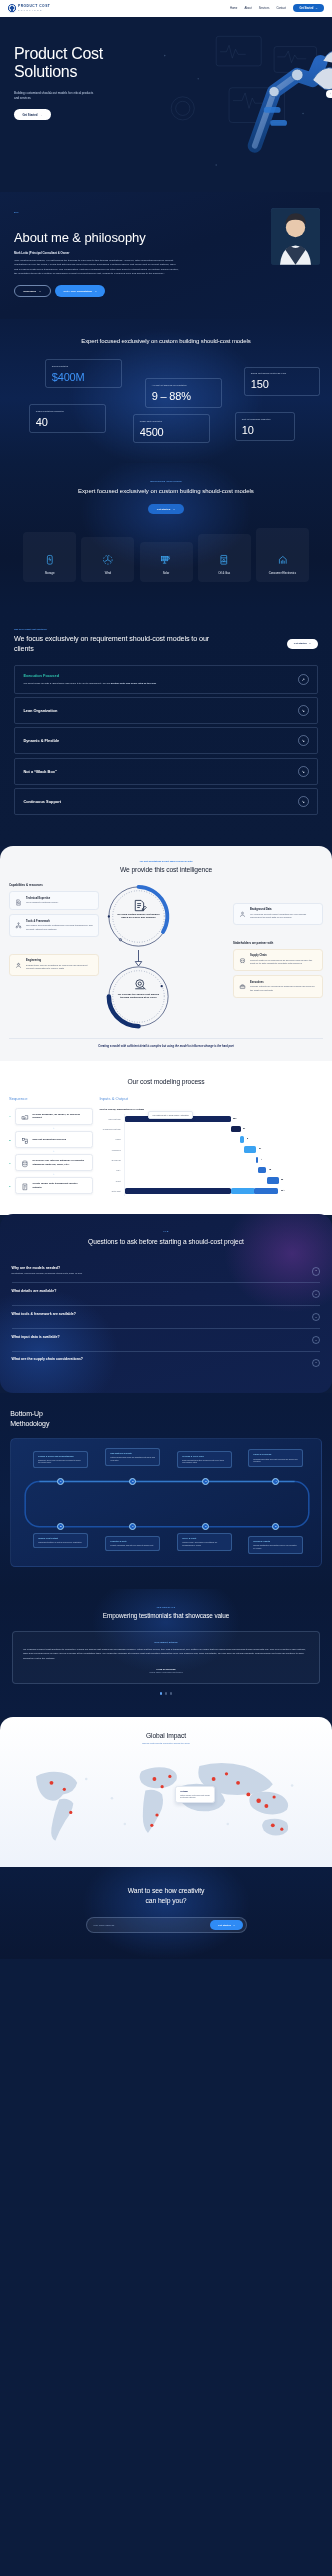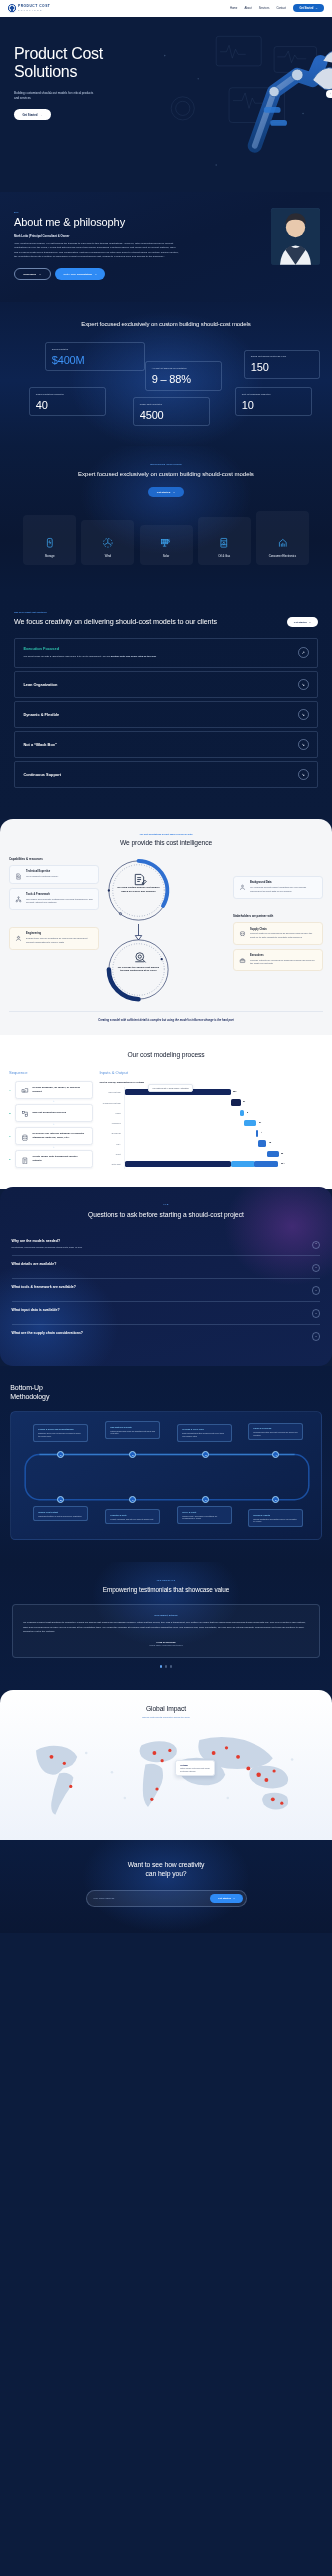--- a/index.html
+++ b/index.html
@@ -59,21 +59,21 @@
     margin-top:8.4px;display:inline-flex;align-items:center;gap:2.6px;background:#fff;color:#10264f;
     font-size:2.8px;font-weight:700;padding:3.5px 8.4px;border-radius:7px;cursor:pointer;
   }
 
   
   .about{
     position:relative;padding:19.3px 14px 22px;
     background:linear-gradient(160deg,#0d1f45 0%,#0b1a3b 50%,#0b1c40 100%);
   }
   .eyebrow{font-size:2.2px;font-weight:700;color:#4f9bf0;letter-spacing:0.3px;text-transform:uppercase;}
-  .about h2{font-size:11px;color:#fff;font-weight:400;margin-top:3px;letter-spacing:-0.1px;}
+  .about h2{font-size:13px;color:#fff;font-weight:400;margin-top:17px;letter-spacing:-0.1px;}
   .about-role{font-size:2.8px;font-weight:700;color:#e8eefa;margin-top:5.8px;}
   .about-body{font-size:2.5px;line-height:1.78;color:#b4c4de;margin-top:3.9px;max-width:166px;}
   .about-btns{display:flex;gap:4.5px;margin-top:9px;}
   .btn-ghost{
     border:0.6px solid #6e86ad;color:#fff;font-size:2.5px;font-weight:600;padding:3.2px 8.4px;
     border-radius:6.4px;display:inline-flex;align-items:center;gap:2.6px;cursor:pointer;
   }
   .btn-blue{
     background:#2f8bf5;color:#fff;font-size:2.5px;font-weight:600;padding:3.5px 8.4px;
     border-radius:6.4px;display:inline-flex;align-items:center;gap:2.6px;cursor:pointer;
@@ -417,41 +417,41 @@
       <div class="btn-blue">
         <span>Get A Free Consultation</span>
         <span>→</span>
       </div>
     </div>
   </div>
 
   <div class="stats">
     <h2>Expert focused exclusively on custom building should-cost models</h2>
     <div class="stat-grid">
-      <div class="stat" style="left:36px;top:0;width:100px;">
+      <div class="stat" style="left:36px;top:0;width:77px;">
         <div class="stat-label">Spend negotiated</div>
         <div class="stat-value accent">$400M</div>
       </div>
       <div class="stat" style="left:136px;top:19.3px;width:77px;">
         <div class="stat-label">Avg cost-out achieved per negotiation</div>
         <div class="stat-value">9 – 88%</div>
       </div>
       <div class="stat" style="left:235px;top:7.7px;width:76px;">
         <div class="stat-label">Should-cost models created (20 in '23)</div>
         <div class="stat-value">150</div>
       </div>
       <div class="stat" style="left:20px;top:45px;width:77px;">
         <div class="stat-label">Global negotiations conducted</div>
         <div class="stat-value">40</div>
       </div>
       <div class="stat" style="left:124px;top:55px;width:77px;">
         <div class="stat-label">Unique parts negotiated</div>
         <div class="stat-value">4500</div>
       </div>
-      <div class="stat" style="left:226px;top:45px;width:77px;">
+      <div class="stat" style="left:226px;top:53px;width:60px;">
         <div class="stat-label">Cost-out workshops conducted</div>
         <div class="stat-value">10</div>
       </div>
     </div>
   </div>
 
   <div class="industries">
     <div class="eyebrow">Industries Supported</div>
     <h2>Expert focused exclusively on custom building should-cost models</h2>
     <div class="ind-btn">
@@ -505,21 +505,21 @@
           </svg>
         </span>
         <div class="ind-name">Consumer Electronics</div>
       </div>
     </div>
   </div>
 
   <div class="why">
     <div class="eyebrow">Why pick Product Cost Solutions?</div>
     <div class="why-head">
-      <h2>We focus creativity on delivering should-cost models to our clients</h2>
+      <h2>We focus exclusively on requirement should-cost models to our clients</h2>
       <div class="why-btn">
         <span>Get Started</span>
         <span>→</span>
       </div>
     </div>
     <div class="acc">
       <div class="acc-item open">
         <div>
           <div class="acc-title">Execution Focused</div>
           <div class="acc-body"><span>We won't come up with a "great idea" and leave it to you to implement.. we will </span><i>partner with you every step of the way</i></div>

